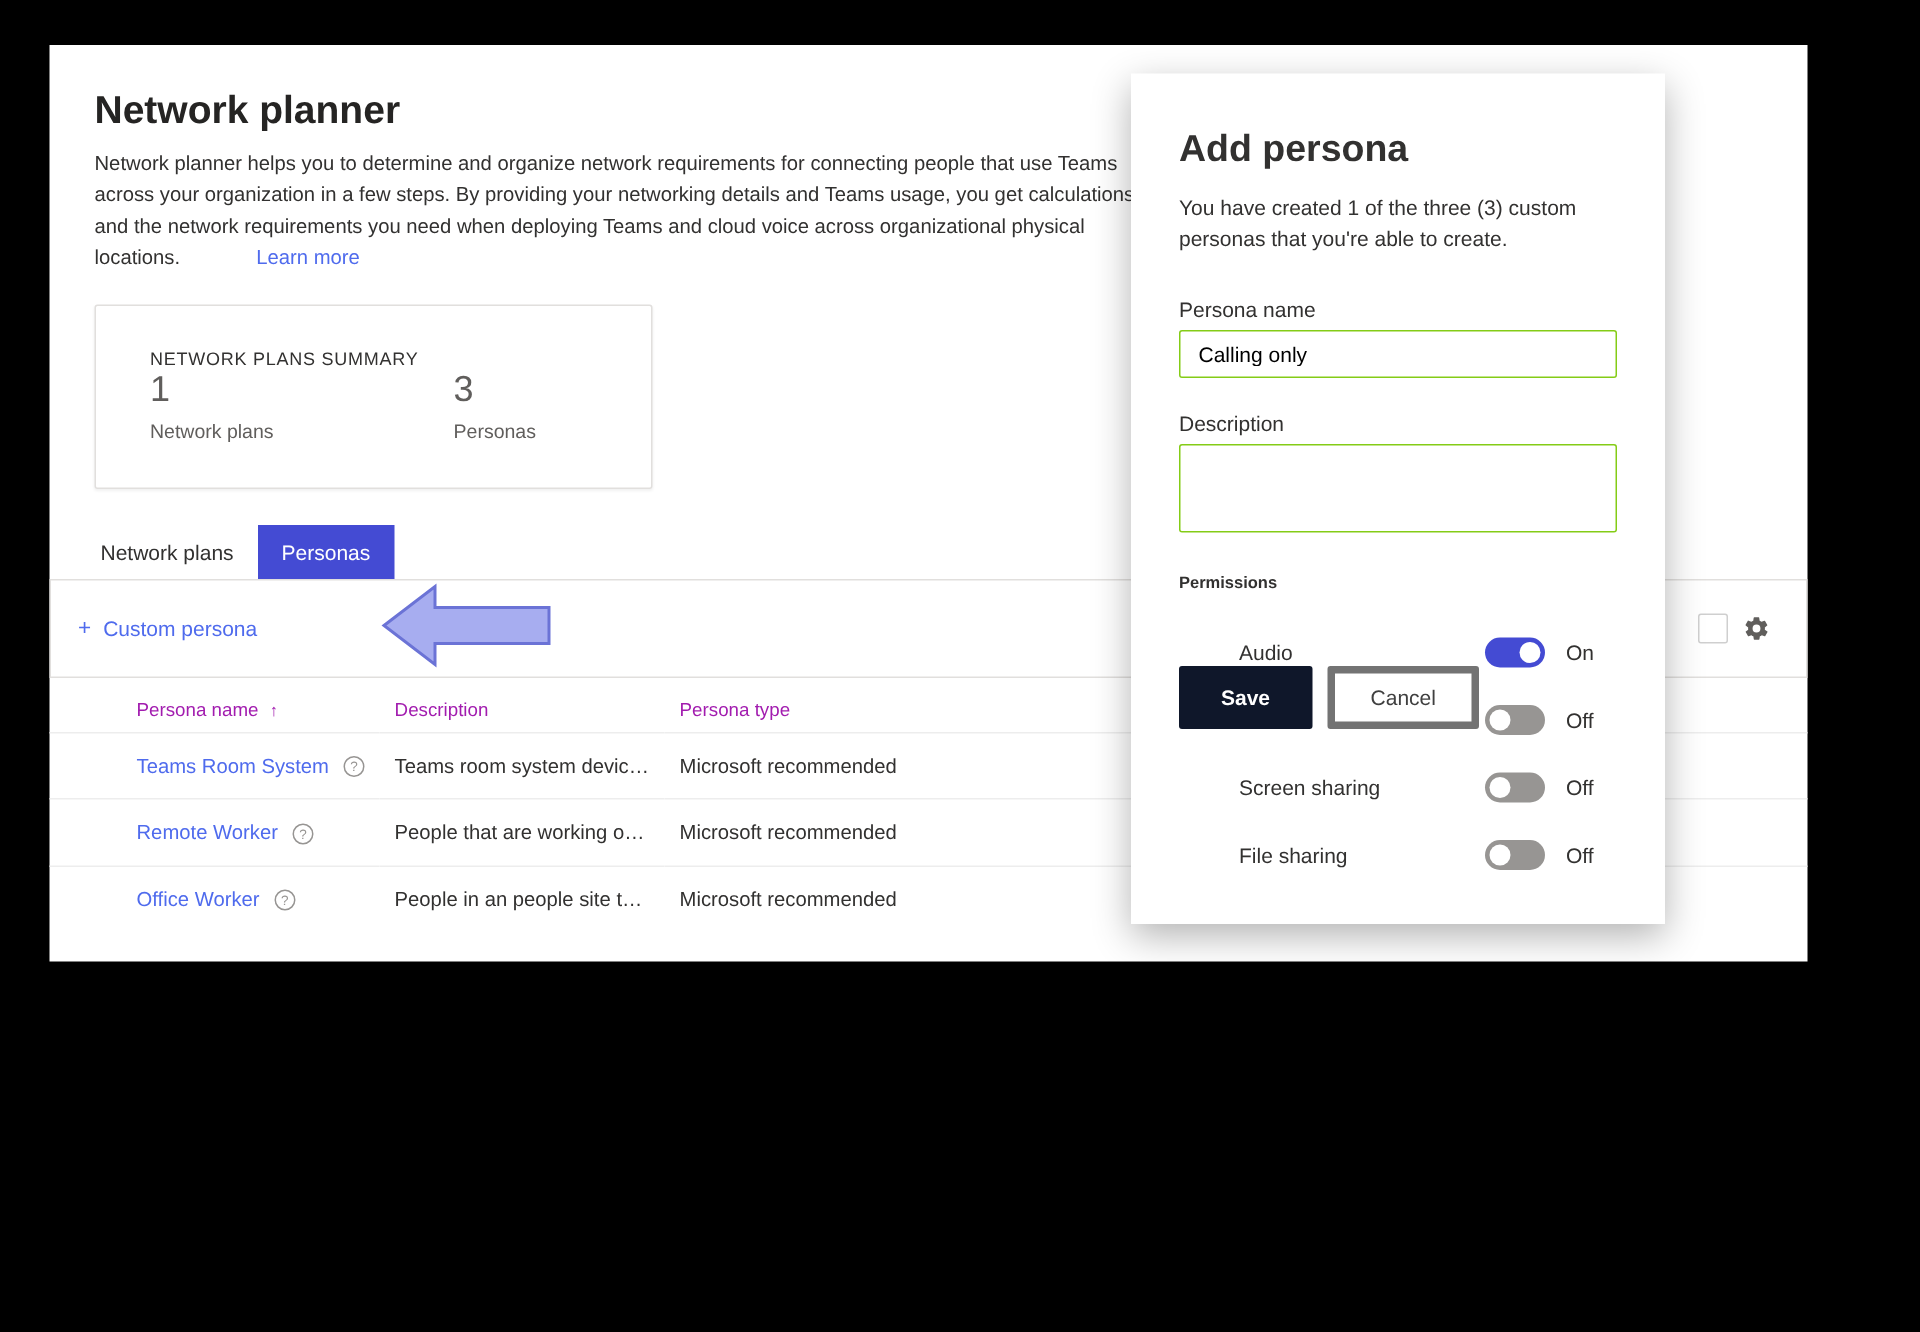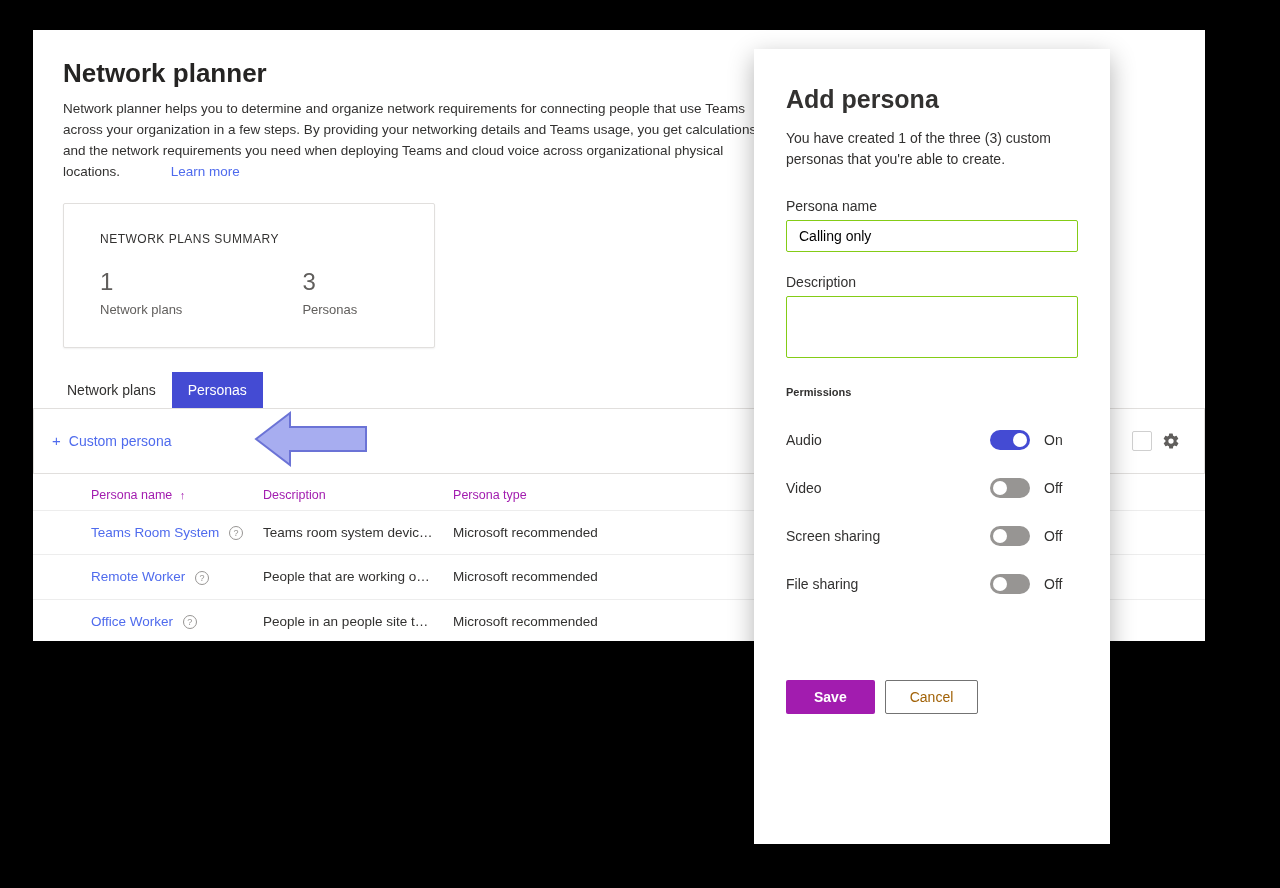--- a/index.html
+++ b/index.html
@@ -38,21 +38,20 @@
       border: 1px solid #e1dfdd;
       border-radius: 2px;
       box-shadow: 0 1px 2px rgba(0,0,0,0.06);
       padding: 28px 36px 30px;
       background: #fff;
     }
     .summary-title {
       font-size: 12px;
       letter-spacing: 0.5px;
       color: #323130;
-      margin-bottom: 22px;
     }
     .summary-stats { display: flex; gap: 120px; }
     .stat-num { font-size: 24px; color: #605e5c; font-weight: 300; }
     .stat-label { font-size: 13px; color: #605e5c; margin-top: 6px; }
 
     .tabs { display: flex; padding: 0 18px; }
     .tab {
       padding: 10px 16px;
       font-size: 14px;
       color: #323130;
@@ -132,21 +131,21 @@
       vertical-align: middle;
     }
     .col-name { width: 190px; }
     .col-desc { width: 190px; max-width:190px; }
     .col-type { width: auto; }
 
     
     .side-panel {
       position: absolute;
       left: 754px; top: 49px;
-      width: 356px; height: 795px;
+      width: 356px; height: 567px;
       background: #fff;
       box-shadow: 0 8px 24px rgba(0,0,0,0.3);
       padding: 36px 32px 24px;
       display: flex;
       flex-direction: column;
     }
     .side-title {
       font-size: 25px;
       font-weight: 700;
       color: #323130;
@@ -179,21 +178,21 @@
       color: #323130;
       margin: 6px 0 18px;
     }
     .perm-row {
       display: flex;
       align-items: center;
       height: 48px;
       font-size: 14px;
       color: #323130;
     }
-    .perm-label { flex: 1; }
+    .perm-label { flex: 1; margin-left: 40px; }
     .toggle {
       width: 40px; height: 20px;
       border-radius: 20px;
       background: #979593;
       position: relative;
       cursor: pointer;
       flex-shrink: 0;
       margin-right: 14px;
     }
     .toggle .knob {
@@ -206,33 +205,33 @@
     }
     .toggle.on { background: #444bd3; }
     .toggle.on .knob { left: 23px; }
     .perm-state { width: 34px; color:#323130; }
     .side-actions {
       position: absolute;
       left: 32px; bottom: 130px;
       display: flex; gap: 10px;
     }
     .btn-primary {
-      background: #a21caf;
+      background: #0f172a;
       color: #fff;
       border: none;
       padding: 8px 28px;
       font-size: 14px;
       font-weight: 600;
       border-radius: 2px;
       cursor: pointer;
     }
     .btn-secondary {
       background: #fff;
-      color: #a16207;
-      border: 1px solid #737373;
+      color: #404040;
+      border: 5px solid #737373;
       padding: 8px 24px;
       font-size: 14px;
       border-radius: 2px;
       cursor: pointer;
     }
   </style>
 </head>
 <body>
 
 <div class="main-panel">

